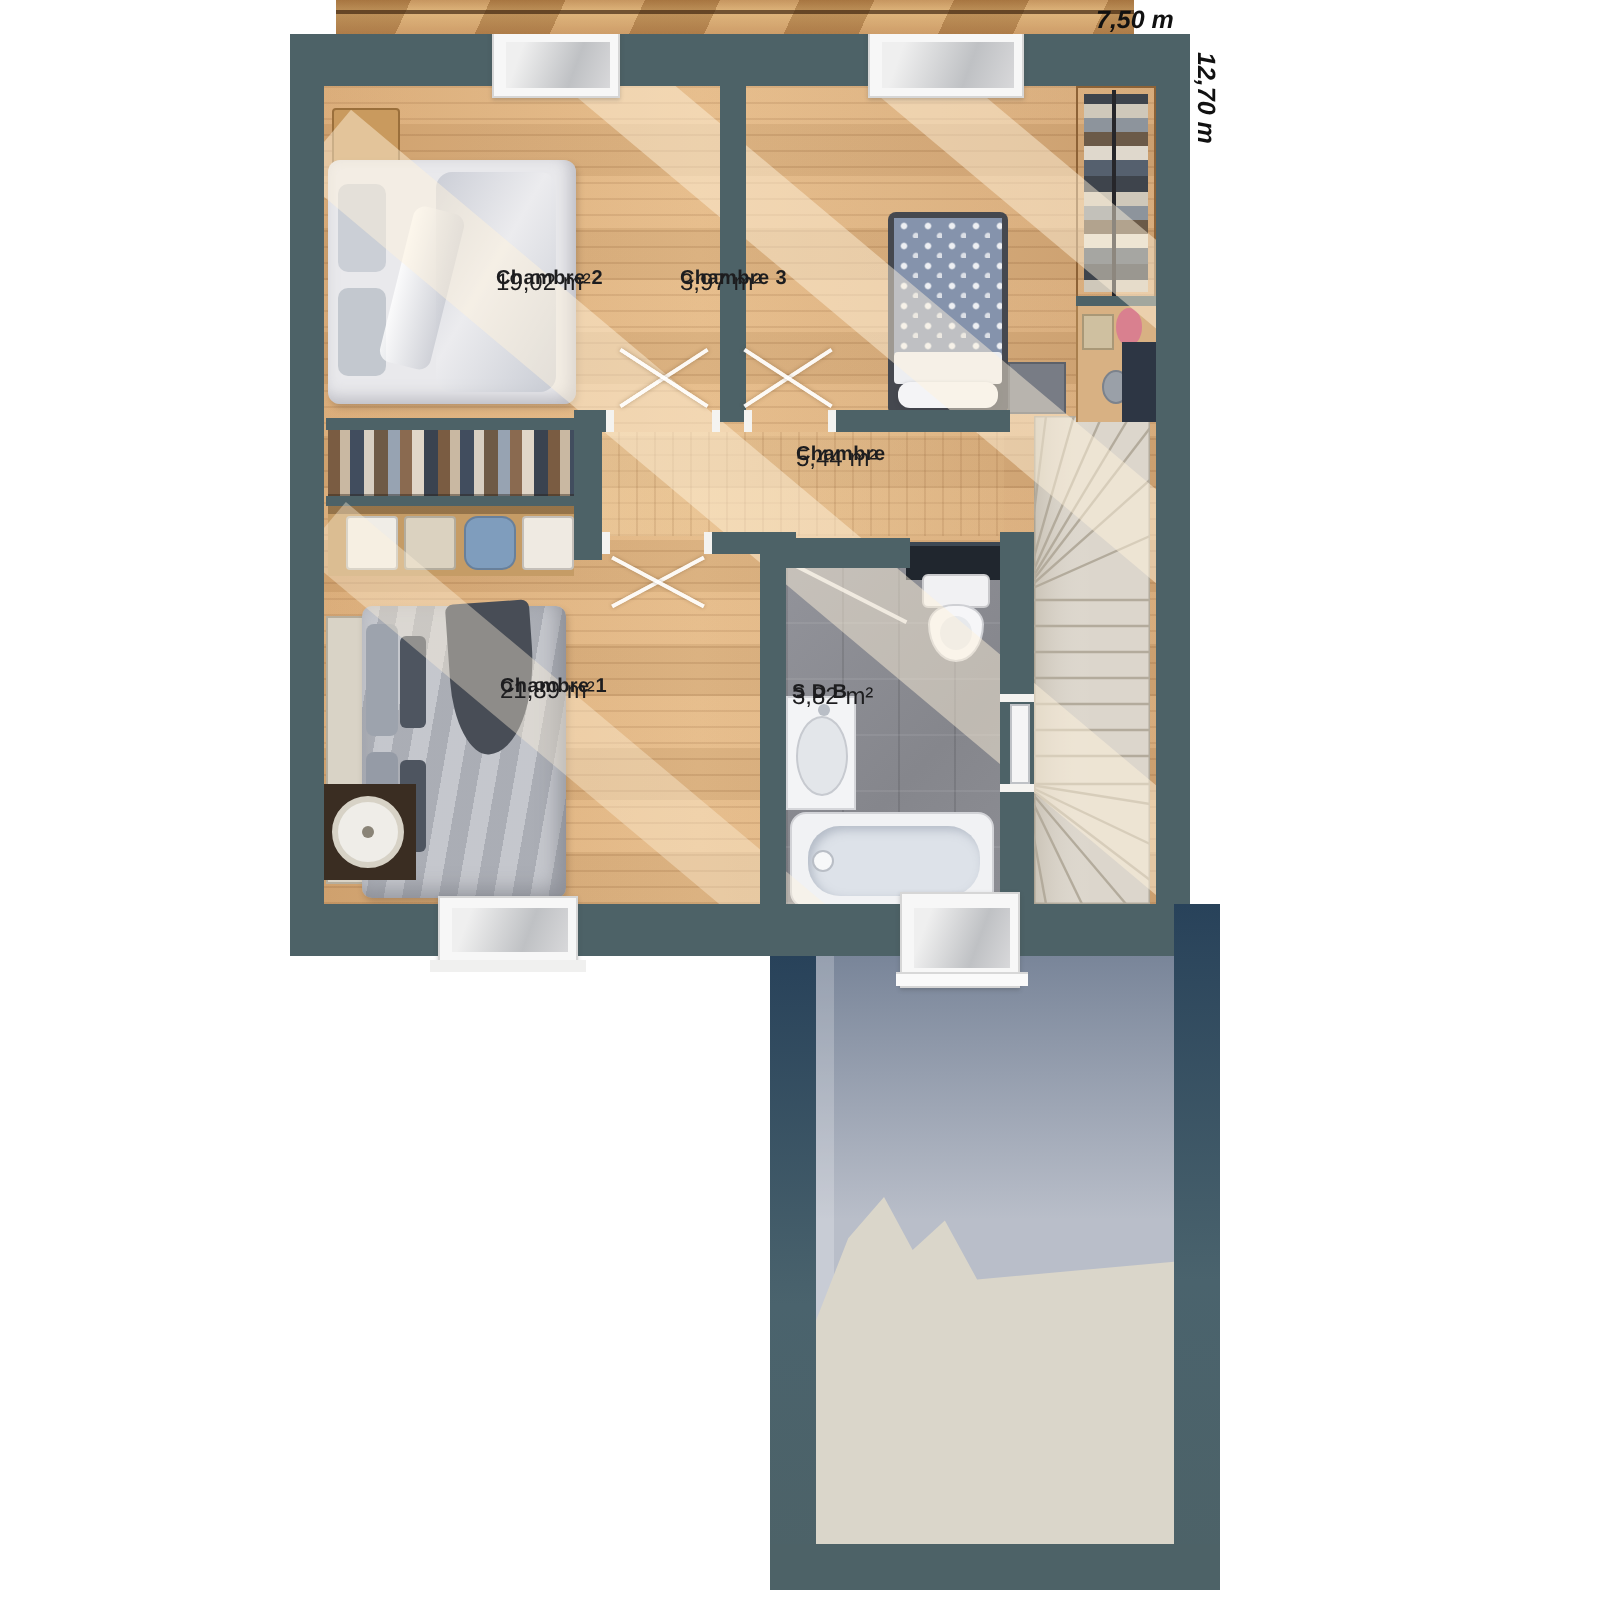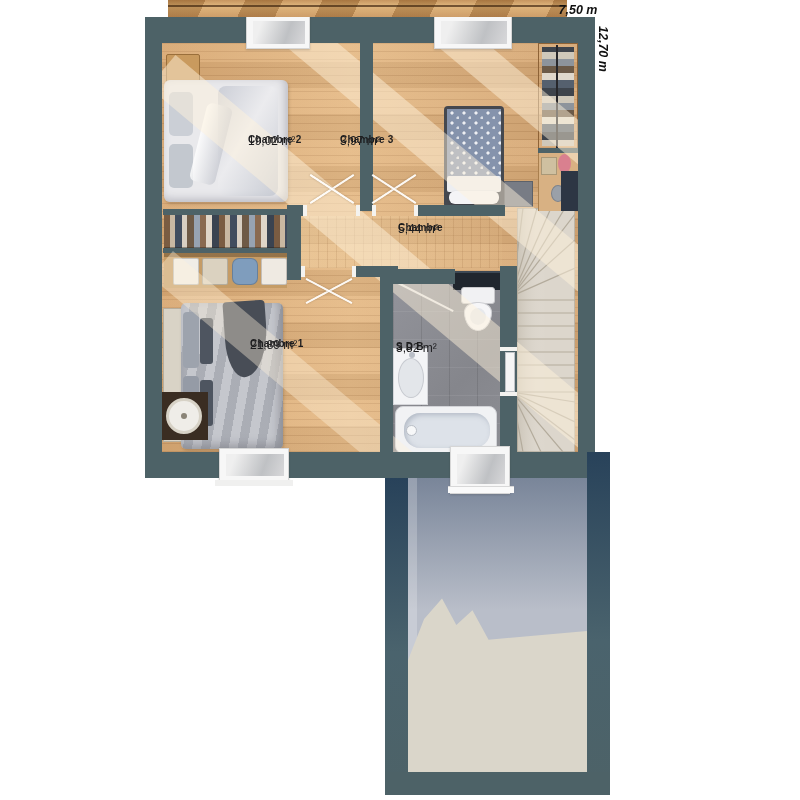--- a/index.html
+++ b/index.html
@@ -166,21 +166,21 @@
   
   .room-label{text-align:center;color:#1d1d1f;line-height:1.25;pointer-events:none;}
   .room-label .nm{position:static;display:block;font-size:10px;font-weight:700;letter-spacing:.2px;}
   .room-label .ar{position:static;display:block;font-size:12px;font-weight:400;}
   .lb-c2{left:248px;top:134px;width:140px;}
   .lb-c3{left:340px;top:134px;width:140px;}
   .lb-pa{left:398px;top:222px;width:118px;}
   .lb-c1{left:250px;top:338px;width:140px;}
   .lb-sdb{left:396px;top:341px;width:120px;}
   .dim{font-size:12.5px;font-style:italic;font-weight:700;color:#111;}
-  .dim-w{left:548px;top:3px;width:60px;text-align:center;}
+  .dim-w{left:548px;top:3px;width:60px;text-align:left;}
   .dim-h{left:594px;top:26px;width:16px;height:70px;writing-mode:vertical-rl;}
 </style>
 </head>
 <body>
 
 <div id="stage">
 
   <div class="floor"></div>
   <div class="palier-grain"></div>
   <div class="sdb-floor"></div>

